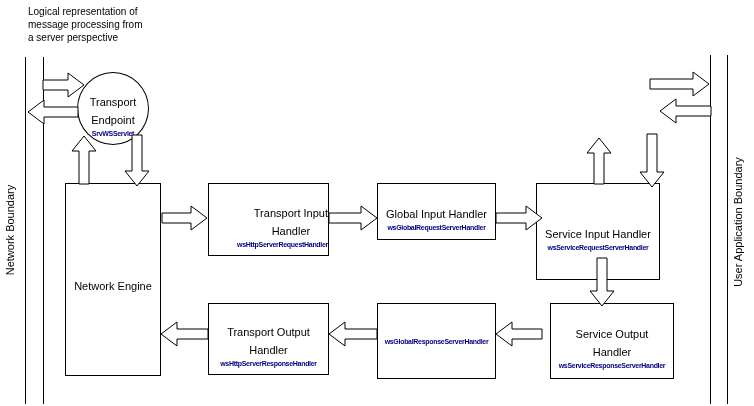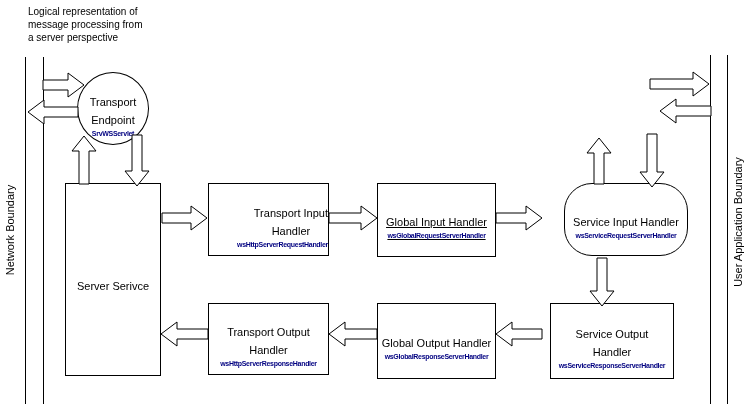--- a/index.html
+++ b/index.html
@@ -47,44 +47,43 @@
   <div class="vlabel" style="left:-49px;top:223px;width:120px;height:14px;">Network Boundary</div>
   <div class="vlabel" style="left:659px;top:215px;width:160px;height:14px;">User Application Boundary</div>
 
   <div class="node circle" style="left:77px;top:72px;width:72px;height:73px;">
     <div class="t">Transport
 Endpoint</div>
     <div class="c">SrvWSServlet</div>
   </div>
 
   <div class="node" style="left:65px;top:183px;width:96px;height:193px;">
-    <div class="t">Server Serivce</div>
+    <div class="t">Network Engine</div>
   </div>
 
   <div class="node" style="left:208px;top:183px;width:121px;height:73px;align-items:flex-end;">
     <div class="t">Transport Input
 Handler</div>
     <div class="c">wsHttpServerRequestHandler</div>
   </div>
-  <div class="node" style="left:377px;top:183px;width:119px;height:74px;text-decoration:underline;">
+  <div class="node" style="left:377px;top:183px;width:119px;height:57px;">
     <div class="t">Global Input Handler</div>
     <div class="c">wsGlobalRequestServerHandler</div>
   </div>
-  <div class="node" style="left:564px;top:183px;width:124px;height:73px;border-radius:28px;">
+  <div class="node" style="left:536px;top:183px;width:124px;height:97px;">
     <div class="t">Service Input Handler</div>
     <div class="c">wsServiceRequestServerHandler</div>
   </div>
 
   <div class="node" style="left:208px;top:303px;width:121px;height:72px;">
     <div class="t">Transport Output
 Handler</div>
     <div class="c">wsHttpServerResponseHandler</div>
   </div>
   <div class="node" style="left:377px;top:303px;width:119px;height:76px;">
-    <div class="t">Global Output Handler</div>
     <div class="c">wsGlobalResponseServerHandler</div>
   </div>
   <div class="node" style="left:550px;top:303px;width:124px;height:76px;">
     <div class="t">Service Output
 Handler</div>
     <div class="c">wsServiceResponseServerHandler</div>
   </div>
 
   <svg class="arrows" width="754" height="406" viewBox="0 0 754 406">
     <polygon points="43,80 68,80 68,73 84,85 68,97 68,90 43,90"></polygon>

